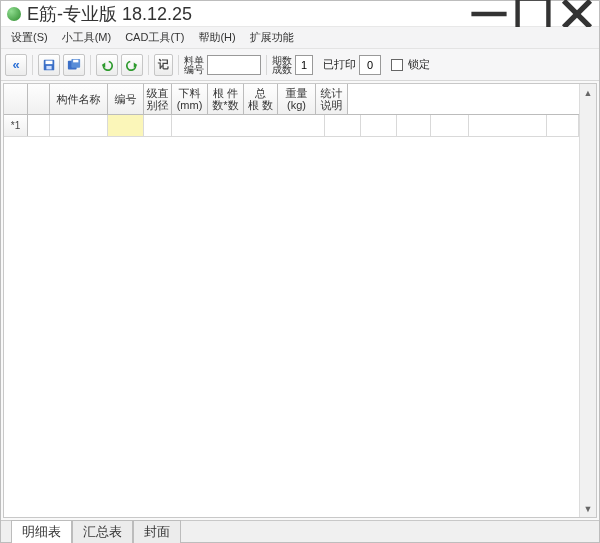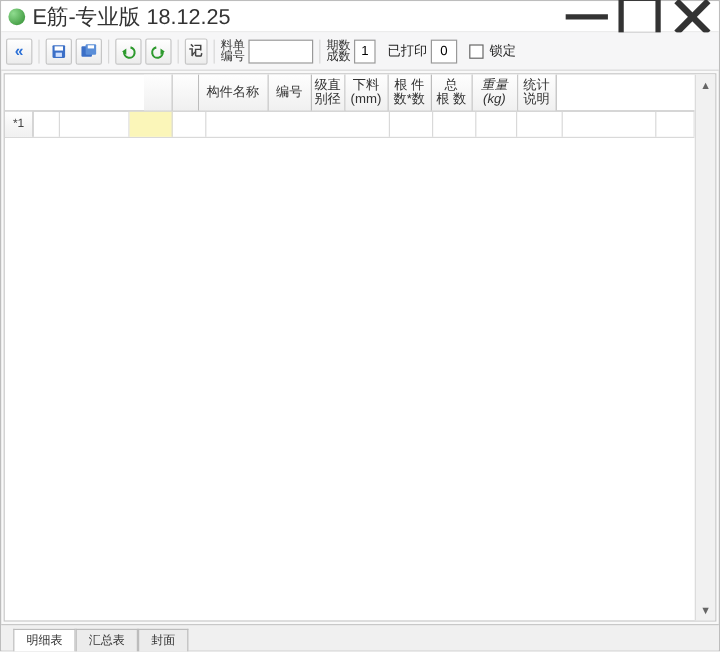--- a/index.html
+++ b/index.html
@@ -15,41 +15,41 @@
   .toolbar { height: 32px; display: flex; align-items: center; padding: 2px 4px; gap: 3px; background: #f6f6f7; border-bottom: 1px solid #d7d7d7; }
   .tool-btn { width: 22px; height: 22px; border: 1px solid #c6c6c6; background: linear-gradient(#fff,#ececec); border-radius: 2px; display: flex; align-items: center; justify-content: center; font-size: 13px; }
   .tool-btn svg { width: 14px; height: 14px; }
   .tool-sep { width: 1px; height: 20px; background: #d7d7d7; margin: 0 2px; }
   .lbl-stack { font-size: 10px; line-height: 9px; text-align: center; color: #333; }
   .tool-input { height: 20px; border: 1px solid #999; background: #fff; padding: 0 2px; font-size: 11px; }
   .tool-btn.txt { width: auto; padding: 0 3px; font-size: 11px; font-weight: bold; color: #444; }
   .tool-chk { width: 12px; height: 12px; border: 1px solid #666; background: #fff; display: inline-block; }
   .breadcrumb { color: #1257d6; font-size: 12px; margin-left: 4px; white-space: nowrap; }
   .content { flex: 1; display: flex; flex-direction: column; background: #fff; border: 1px solid #c8c8c8; margin: 2px; overflow: hidden; }
-  .grid-header { display: flex; border-bottom: 1px solid #bcbcbc; justify-content: center; }
+  .grid-header { display: flex; border-bottom: 1px solid #bcbcbc; }
   .gh-cell { border-right: 1px solid #bcbcbc; background: linear-gradient(#fefefe,#f0f0f0); display: flex; align-items: center; justify-content: center; text-align: center; font-size: 11px; color: #333; height: 30px; line-height: 12px; }
   .col-row { width: 24px; }
   .col-sel { width: 22px; }
   .col-name { width: 58px; }
   .col-num  { width: 36px; }
   .col-grade{ width: 28px; }
   .col-rebar{ flex: 1; }
   .col-cut  { width: 36px; }
   .col-pcs  { width: 36px; }
   .col-total{ width: 34px; }
   .col-wt   { width: 38px; }
   .col-note { width: 78px; }
   .col-stat { width: 32px; }
   .grid-body { flex: 1; overflow: auto; }
   .grid-row { display: flex; height: 22px; border-bottom: 1px solid #d9d9d9; }
   .gb-cell { border-right: 1px solid #d9d9d9; display: flex; align-items: center; justify-content: center; font-size: 11px; }
   .rowhead { background: linear-gradient(#fefefe,#f0f0f0); color: #444; font-size: 10px; border-right: 1px solid #bcbcbc; }
   .cell-hl { background: #fbf6b9; }
   .tabs { height: 22px; display: flex; align-items: flex-end; padding-left: 10px; gap: 0px; background: #f0f0f0; border-top: 1px solid #c8c8c8; }
-  .tab { padding: 2px 10px; font-size: 10px; border: 1px solid #bcbcbc; border-bottom: none; background: #ececec; color: #333; position: relative; top: 1px; }
+  .tab { padding: 2px 10px; font-size: 13px; border: 1px solid #bcbcbc; border-bottom: none; background: #ececec; color: #333; position: relative; top: 1px; }
   .tab.active { background: #fff; }
   .statusbar { height: 18px; display: flex; align-items: center; padding: 0 6px; background: #f4f4f5; border-top: 1px solid #d7d7d7; font-size: 11px; color: #333; }
   .zoom-dd::after { content: " \25BE"; font-size: 8px; color: #666; }
   .scrollbar { width: 17px; background: #f1f1f1; border-left: 1px solid #dcdcdc; display: flex; flex-direction: column; }
   .sb-btn { height: 17px; display: flex; align-items: center; justify-content: center; color: #666; font-size: 9px; background: #f1f1f1; }
   .sb-track { flex: 1; }
   .grid-wrap { flex: 1; display: flex; overflow: hidden; }
   .grid-main { flex: 1; display: flex; flex-direction: column; overflow: hidden; }
 </style>
 </head>
@@ -73,20 +73,27 @@
       </div>
       <div class="win-btn">
         <svg viewBox="0 0 10 10">
             <line x1="2" y1="2" x2="8" y2="8" stroke="#333" stroke-width="1.2"></line>
             <line x1="8" y1="2" x2="2" y2="8" stroke="#333" stroke-width="1.2"></line>
           </svg>
       </div>
     </div>
   </div>
 
+  <div class="menubar">
+    <div class="menu-item">设置(S)</div>
+    <div class="menu-item">小工具(M)</div>
+    <div class="menu-item">CAD工具(T)</div>
+    <div class="menu-item">帮助(H)</div>
+    <div class="menu-item">扩展功能</div>
+  </div>
 
   <div class="toolbar">
     <div class="tool-btn">
         <span style="color:#2a6fd6;font-weight:bold;">«</span>
       </div>
     <div class="tool-sep"></div>
     <div class="tool-btn">
       <svg viewBox="0 0 16 16">
           <rect x="2" y="2" width="12" height="12" fill="#3b6fc7" rx="1"></rect>
           <rect x="4" y="3" width="8" height="4" fill="#fff"></rect>
@@ -142,21 +149,21 @@
           <div class="gh-cell col-name">构件名称</div>
           <div class="gh-cell col-num">编号</div>
           <div class="gh-cell col-grade" style="white-space:pre;">级直
 别径</div>
           <div class="gh-cell col-cut" style="white-space:pre;">下料
 (mm)</div>
           <div class="gh-cell col-pcs" style="white-space:pre;">根 件
 数*数</div>
           <div class="gh-cell col-total" style="white-space:pre;">总
 根 数</div>
-          <div class="gh-cell col-wt" style="white-space:pre;font-style:italic;">重量
+          <div class="gh-cell col-wt" style="white-space:pre;">重量
 (kg)</div>
           <div class="gh-cell col-stat" style="white-space:pre;">统计
 说明</div>
         </div>
         <div class="grid-body">
           <div class="grid-row">
             <div class="gb-cell rowhead col-row">*1</div>
             <div class="gb-cell col-sel"></div>
             <div class="gb-cell col-name"></div>
             <div class="gb-cell col-num cell-hl"></div>

